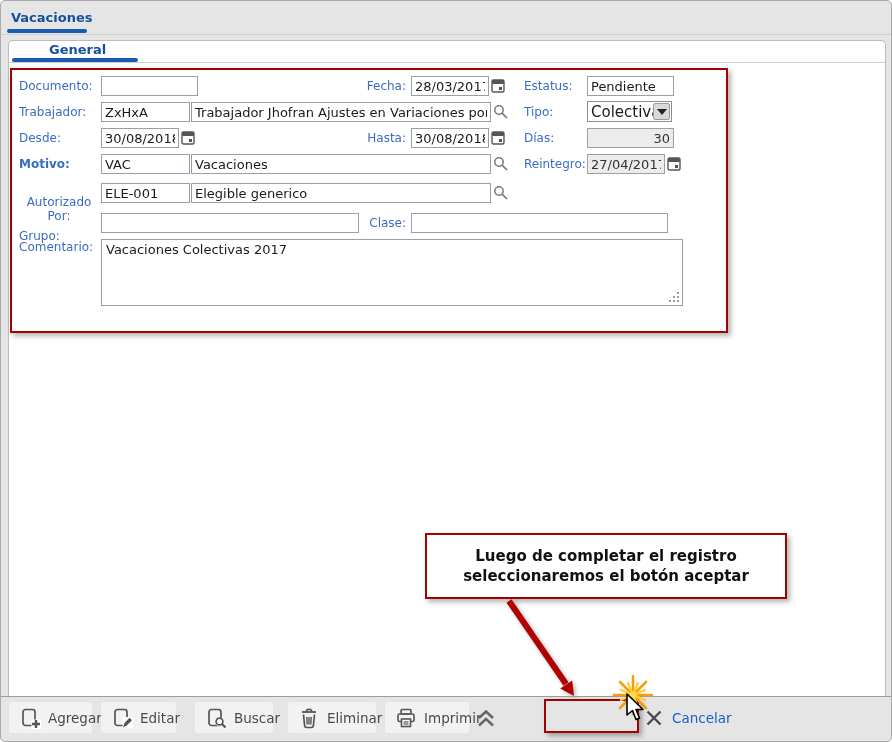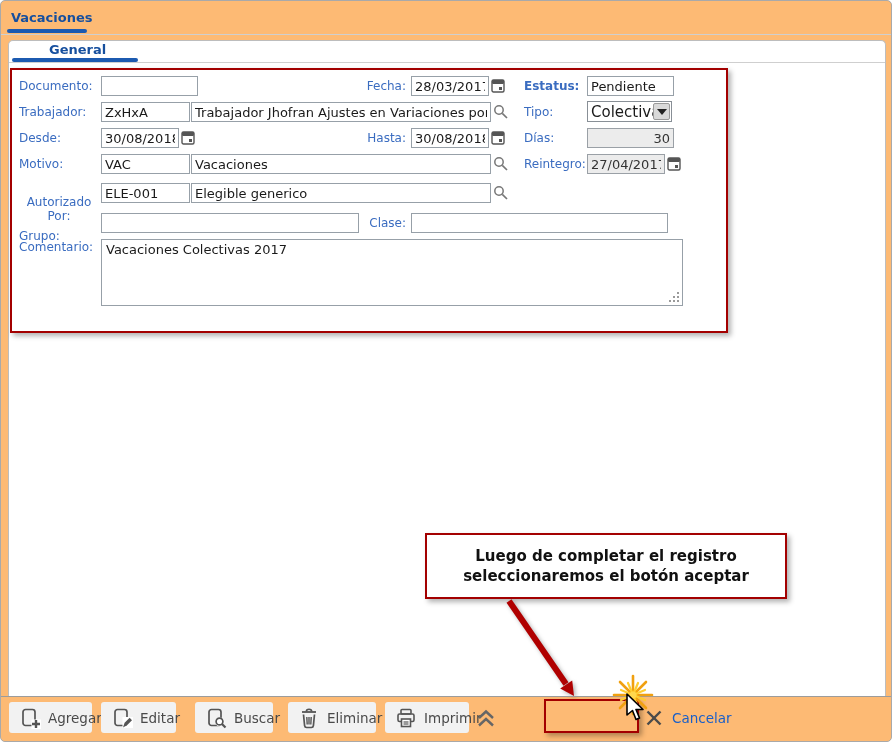--- a/index.html
+++ b/index.html
@@ -1,19 +1,19 @@
 <!DOCTYPE html>
 <html><head>
 <meta charset="utf-8">
 <style>
   * { margin:0; padding:0; box-sizing:border-box; }
   html,body { background:#fff; }
   body { font-family:"DejaVu Sans","Liberation Sans",sans-serif; }
   #app {
-    position:relative; width:892px; height:742px; background:#fdba74;
+    position:relative; width:892px; height:742px; background:#e5e5e5;
     border:1px solid #a9a9a9; border-radius:5px; overflow:hidden;
   }
 
   
   .tab-label { position:absolute; left:10px; top:9px; font-size:13px; font-weight:bold; color:#164f9e; cursor:pointer; }
   .tab-underline { position:absolute; left:6px; top:28px; width:80px; height:4px; background:#1c5ab0; border-radius:2px; }
   .tabbar-rule { position:absolute; left:0; top:33px; width:892px; height:1px; background:#cfcfcf; }
 
   
   .panel { position:absolute; left:7px; top:39px; width:878px; height:656px; border:1px solid #bdbdbd; border-bottom:none; border-radius:5px 5px 0 0; background:#fff; }
@@ -102,21 +102,21 @@
   <span class="flabel r" style="left:330px; top:78px; width:75px;">Fecha:</span>
   <input class="tbox" style="left: 410px; top: 75px; width: 78px;" value="28/03/2017">
   <span class="icon-cal" style="left:490px; top:77px;">
     <svg viewBox="0 0 14 15" width="14" height="15">
         <rect x="1" y="2" width="12" height="12" rx="1.5" fill="#fff" stroke="#555" stroke-width="1.4"></rect>
         <rect x="1" y="2" width="12" height="4" rx="1.5" fill="#555"></rect>
         <rect x="8" y="9" width="3" height="3" fill="#555"></rect>
       </svg>
   </span>
 
-  <span class="flabel" style="left:523px; top:78px;font-weight:bold;">Estatus:</span>
+  <span class="flabel" style="left:523px; top:78px;">Estatus:</span>
   <input class="tbox" style="left: 586px; top: 75px; width: 87px;" value="Pendiente">
 
   <span class="flabel" style="left:18px; top:104px;">Trabajador:</span>
   <input class="tbox" style="left: 100px; top: 101px; width: 89px;" value="ZxHxA">
   <input class="tbox" style="left: 190px; top: 101px; width: 300px;" value="Trabajador Jhofran Ajustes en Variaciones por">
   <span class="icon-search" style="left:492px; top:103px;">
     <svg viewBox="0 0 16 16" width="16" height="16">
         <circle cx="6" cy="6" r="4.2" fill="none" stroke="#777" stroke-width="1.5"></circle>
         <line x1="9.3" y1="9.3" x2="14" y2="14" stroke="#777" stroke-width="1.7"></line>
       </svg>
@@ -148,21 +148,21 @@
     <svg viewBox="0 0 14 15" width="14" height="15">
         <rect x="1" y="2" width="12" height="12" rx="1.5" fill="#fff" stroke="#555" stroke-width="1.4"></rect>
         <rect x="1" y="2" width="12" height="4" rx="1.5" fill="#555"></rect>
         <rect x="8" y="9" width="3" height="3" fill="#555"></rect>
       </svg>
   </span>
 
   <span class="flabel" style="left:523px; top:130px;">Días:</span>
   <input class="tbox gray num" style="left: 586px; top: 127px; width: 87px;" value="30">
 
-  <span class="flabel" style="left:18px; top:156px;">Motivo:</span>
+  <span class="flabel" style="left:18px; top:156px;font-weight:bold;">Motivo:</span>
   <input class="tbox" style="left: 100px; top: 153px; width: 89px;" value="VAC">
   <input class="tbox" style="left: 190px; top: 153px; width: 300px;" value="Vacaciones">
   <span class="icon-search" style="left:492px; top:155px;">
     <svg viewBox="0 0 16 16" width="16" height="16">
         <circle cx="6" cy="6" r="4.2" fill="none" stroke="#777" stroke-width="1.5"></circle>
         <line x1="9.3" y1="9.3" x2="14" y2="14" stroke="#777" stroke-width="1.7"></line>
       </svg>
   </span>
 
   <span class="flabel" style="left:523px; top:156px;">Reintegro:</span>

